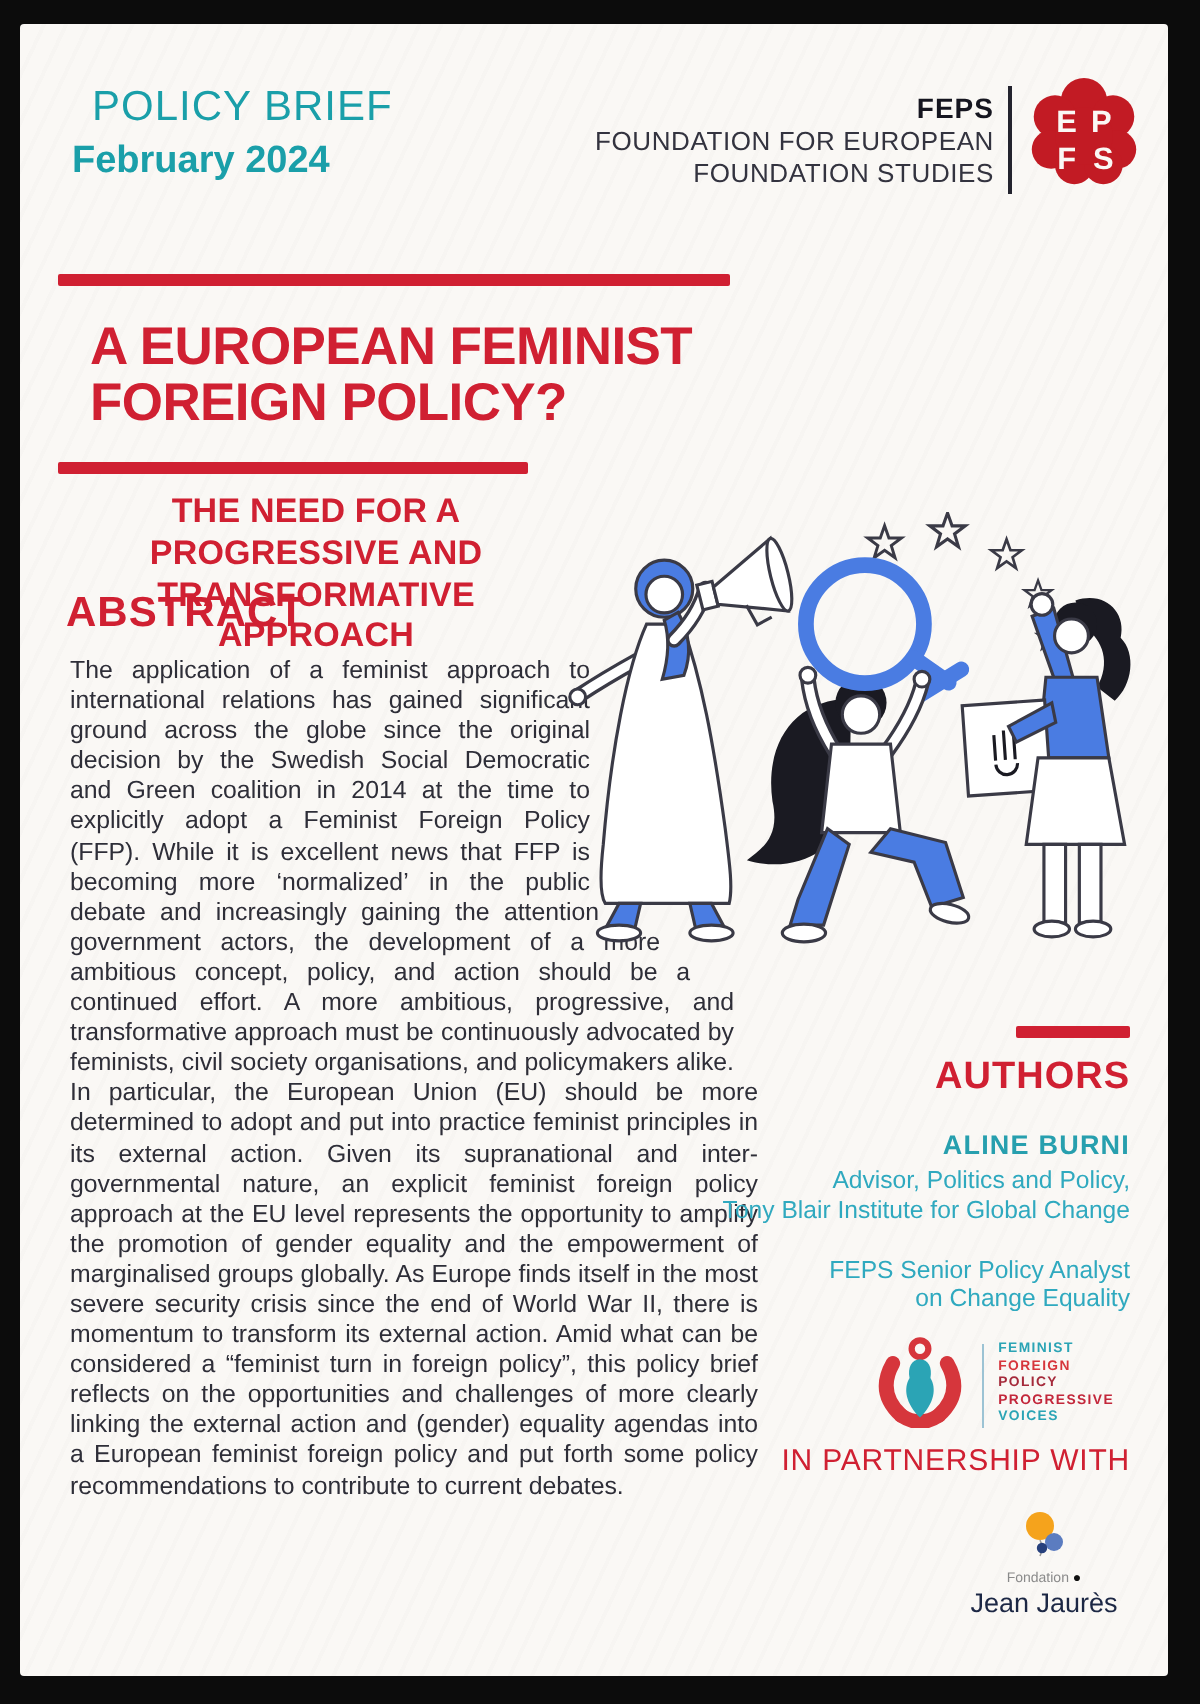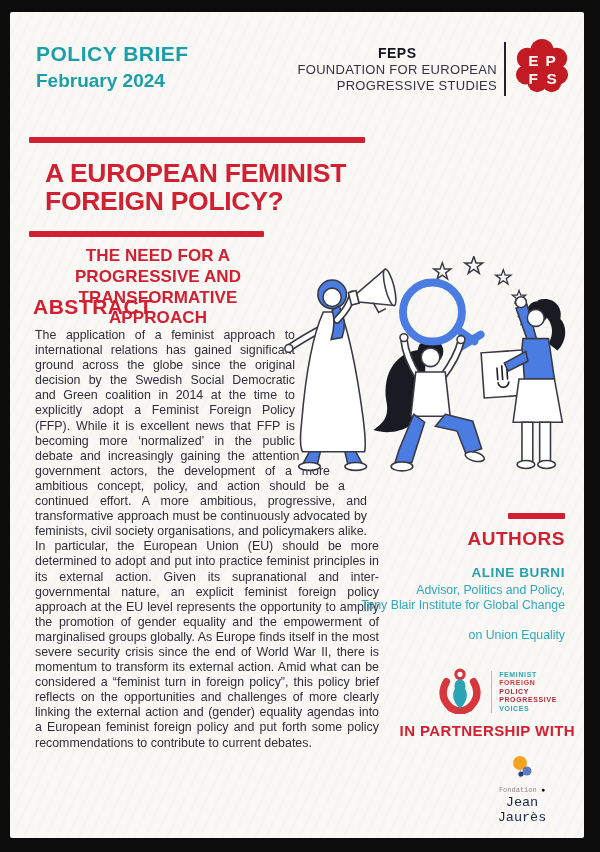--- a/index.html
+++ b/index.html
@@ -12,25 +12,25 @@
   }
   .page{
     position:absolute; left:10px; top:12px; right:16px; bottom:14px;
     background:#faf8f5;
     background-image:repeating-linear-gradient(115deg, rgba(0,0,0,0.012) 0 2px, transparent 2px 10px);
     border-radius:2px;
     overflow:hidden;
   }
   
   .kicker{position:absolute; left:26px; top:30px; color:#1a9fa9;}
-  .kicker .line1{font-size:21px; font-weight:700; letter-spacing:.5px;}
+  .kicker .line1{font-size:21px; font-weight:400; letter-spacing:.5px;margin-left:10px;}
   .kicker .line2{font-size:19px; font-weight:700; margin-top:4px;}
   .feps-block{position:absolute; top:26px; right:13px; display:flex; align-items:center; gap:7px;}
   .feps-text{text-align:right; color:#2c2c38;}
-  .feps-text .acronym{font-size:14px; font-weight:800; color:#15151f; letter-spacing:.5px;text-align:center;}
+  .feps-text .acronym{font-size:14px; font-weight:800; color:#15151f; letter-spacing:.5px;}
   .feps-text .org{font-size:13px; letter-spacing:.3px; margin-top:1px; color:#33333f;}
   .feps-divider{width:2px; height:54px; background:#23232e;}
   
   .title-block{position:absolute; left:19px; top:125px; width:364px;}
   .bar{background:#d02032; height:6px; border-radius:1px;}
   .bar-top{width:336px; margin-bottom:9px;}
   .main-title{color:#d02032; font-size:26.5px; line-height:1.06; font-weight:800; letter-spacing:-.3px; width:352px; margin:16px;}
   .bar-sub{width:235px; margin-top:11px; margin-bottom:9px;}
   .subtitle{color:#d02032; font-size:17px; line-height:1.22; font-weight:700; width:258px; letter-spacing:.1px;text-align:center;}
   
@@ -54,23 +54,23 @@
   .authors .bar-authors{width:57px; height:6px; margin-left:auto;}
   .authors h2{color:#d02032; font-size:19px; font-weight:800; letter-spacing:.5px; margin:9px 0 0 0;}
   .author{margin-top:15px;text-align:right;}
   .author .name{color:#279fae; font-size:13.5px; font-weight:800; letter-spacing:.6px;}
   .author .role{color:#2fa9bf; font-size:12.3px; line-height:1.2; margin-top:3px; font-weight:500;}
   
   .ffp{position:absolute; right:27px; top:654px; display:flex; align-items:center; gap:7px;}
   .ffp-vline{width:1px; height:42px; background:#9cc3d4;}
   .ffp-text div{font-size:6.9px; font-weight:800; letter-spacing:.7px; line-height:8.6px;}
   
-  .partner-heading{position:absolute; right:9px; top:710px; color:#d02032; font-size:15px; font-weight:700; letter-spacing:.4px;text-align:center;}
+  .partner-heading{position:absolute; right:19px; top:710px; color:#d02032; font-size:15px; font-weight:400; letter-spacing:.4px;text-align:center;}
   .logos{position:absolute; right:22px; top:743px; display:flex; align-items:flex-start; gap:16px;}
-  .jj{width:80px; text-align:center;font-family:Liberation Mono, monospace;}
+  .jj{width:80px; text-align:center;}
   .jj .fondation{font-size:7px; color:#8a8a8a; margin-top:0px;}
   .jj .fondation .dot{color:#111; font-size:7px;}
   .jj .name{font-size:13.5px; color:#1c2744; font-weight:500; margin-top:1px;}
   .fes{width:66px;}
   .fes .big{font-size:11.8px; font-weight:800; color:#2862ac; line-height:10.6px; letter-spacing:-.4px; transform:scaleX(.92); transform-origin:left; white-space:nowrap;}
   .fes .sub{font-size:6.9px; font-weight:700; color:#2862ac; margin-top:2px; letter-spacing:.1px;}
   .fes .globe{display:inline-block; vertical-align:-1px;}
 </style>
 </head>
 <body>
@@ -79,21 +79,21 @@
 
   <div class="kicker">
     <div class="line1">POLICY BRIEF</div>
     <div class="line2">February 2024</div>
   </div>
 
   <div class="feps-block">
     <div class="feps-text">
       <div class="acronym">FEPS</div>
       <div class="org">FOUNDATION FOR EUROPEAN</div>
-      <div class="org">PROGRESSIVE STUDIES</div>
+      <div class="org">FOUNDATION STUDIES</div>
     </div>
     <div class="feps-divider"></div>
     <span>
       <svg width="58" height="58" viewBox="0 0 60 60">
         <g fill="#c21b24">
           <circle cx="30" cy="13" r="12"></circle>
           <circle cx="15" cy="21" r="11"></circle>
           <circle cx="45" cy="21" r="11"></circle>
           <circle cx="13" cy="38" r="10"></circle>
           <circle cx="47" cy="38" r="10"></circle>
@@ -215,21 +215,22 @@
     <h2>AUTHORS</h2>
     <div class="author">
       <div class="name">ALINE BURNI</div>
       <div class="role">
         <div>Advisor, Politics and Policy,</div>
         <div>Tony Blair Institute for Global Change</div>
       </div>
     </div>
     <div class="author">
       <div class="role">
-        <div>on Union Equality</div>
+        <div>FEPS Senior Policy Analyst</div>
+        <div>on Change Equality</div>
       </div>
     </div>
   </div>
 
   <div class="ffp">
     <span>
       <svg width="48" height="48" viewBox="0 0 46 46">
         <circle cx="23" cy="8" r="4" fill="none" stroke="#d6363c" stroke-width="3"></circle>
         <g stroke="#d6363c" stroke-width="7" stroke-linecap="round" fill="none">
           <path d="M10,15 Q2,29 14,40"></path>

